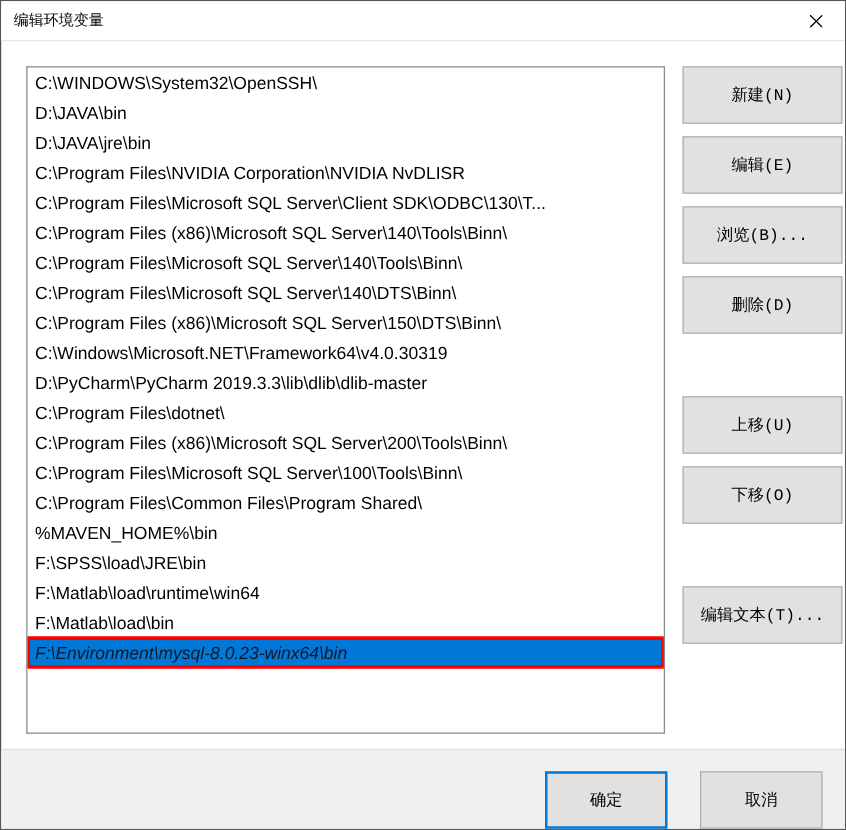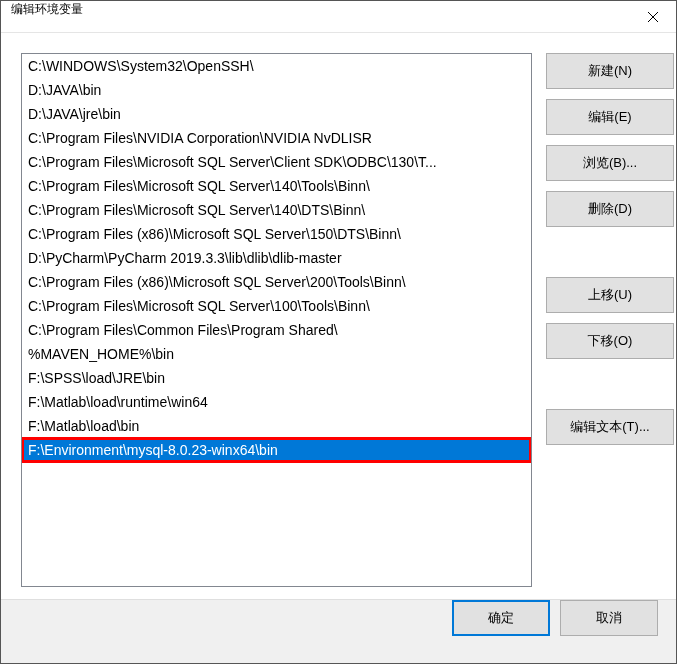--- a/index.html
+++ b/index.html
@@ -15,20 +15,21 @@
       width: 677px;
       height: 664px;
       border: 1px solid #555;
       background: #fff;
       display: flex;
       flex-direction: column;
     }
     .titlebar {
       height: 32px;
       display: flex;
+      align-items: center;
       justify-content: space-between;
       padding: 0 0 0 10px;
       background: #fff;
       border-bottom: 1px solid #e5e5e5;
     }
     .titlebar-title { font-size: 12px; }
     .titlebar-close {
       width: 46px;
       height: 32px;
       display: flex;
@@ -55,51 +56,52 @@
       padding: 3px 6px;
       font-size: 14px;
       line-height: 18px;
       white-space: nowrap;
       overflow: hidden;
       text-overflow: ellipsis;
       cursor: default;
     }
     .list-item.selected {
       background: #0078d7;
-      color: #ffffff;
+      color: #0f172a;
+      font-style: italic;
     }
     .list-item.highlighted {
       outline: 3px solid #ff0000;
       outline-offset: -2px;
       position: relative;
     }
     .side-buttons {
       width: 128px;
       display: flex;
       flex-direction: column;
       gap: 10px;
     }
     .btn {
-      height: 36px;
+      height: 46px;
       border: 1px solid #adadad;
       background: #e1e1e1;
       font-size: 13px;
-      font-family: Liberation Sans, sans-serif;
+      font-family: Liberation Mono, monospace;
       cursor: pointer;
       padding: 0 8px;
     }
     .btn-gap { height: 30px; }
     .footer {
       height: 64px;
       border-top: 1px solid #dfdfdf;
       display: flex;
       justify-content: flex-end;
-      align-items: flex-start;
+      align-items: flex-end;
       padding: 0 18px;
-      gap: 10px;
+      gap: 26px;
       background: #f0f0f0;
     }
     .footer .btn { width: 98px; }
     .footer .btn.primary {
       border: 2px solid #0078d7;
       background: #e1e1e1;
     }
     ::-webkit-scrollbar { width: 17px; }
     ::-webkit-scrollbar-track { background: #f0f0f0; }
     ::-webkit-scrollbar-thumb { background: #cdcdcd; }
@@ -118,24 +120,27 @@
     </div>
   </div>
 
   <div class="content">
     <div class="list-container" id="list-container">
         <div class="list-item">C:\WINDOWS\System32\OpenSSH\</div>
         <div class="list-item">D:\JAVA\bin</div>
         <div class="list-item">D:\JAVA\jre\bin</div>
         <div class="list-item">C:\Program Files\NVIDIA Corporation\NVIDIA NvDLISR</div>
         <div class="list-item">C:\Program Files\Microsoft SQL Server\Client SDK\ODBC\130\T...</div>
+        <div class="list-item">C:\Program Files (x86)\Microsoft SQL Server\140\Tools\Binn\</div>
         <div class="list-item">C:\Program Files\Microsoft SQL Server\140\Tools\Binn\</div>
         <div class="list-item">C:\Program Files\Microsoft SQL Server\140\DTS\Binn\</div>
         <div class="list-item">C:\Program Files (x86)\Microsoft SQL Server\150\DTS\Binn\</div>
+        <div class="list-item">C:\Windows\Microsoft.NET\Framework64\v4.0.30319</div>
         <div class="list-item">D:\PyCharm\PyCharm 2019.3.3\lib\dlib\dlib-master</div>
+        <div class="list-item">C:\Program Files\dotnet\</div>
         <div class="list-item">C:\Program Files (x86)\Microsoft SQL Server\200\Tools\Binn\</div>
         <div class="list-item">C:\Program Files\Microsoft SQL Server\100\Tools\Binn\</div>
         <div class="list-item">C:\Program Files\Common Files\Program Shared\</div>
         <div class="list-item">%MAVEN_HOME%\bin</div>
         <div class="list-item">F:\SPSS\load\JRE\bin</div>
         <div class="list-item">F:\Matlab\load\runtime\win64</div>
         <div class="list-item">F:\Matlab\load\bin</div>
         <div class="list-item selected highlighted">F:\Environment\mysql-8.0.23-winx64\bin</div>
       </div>
 

